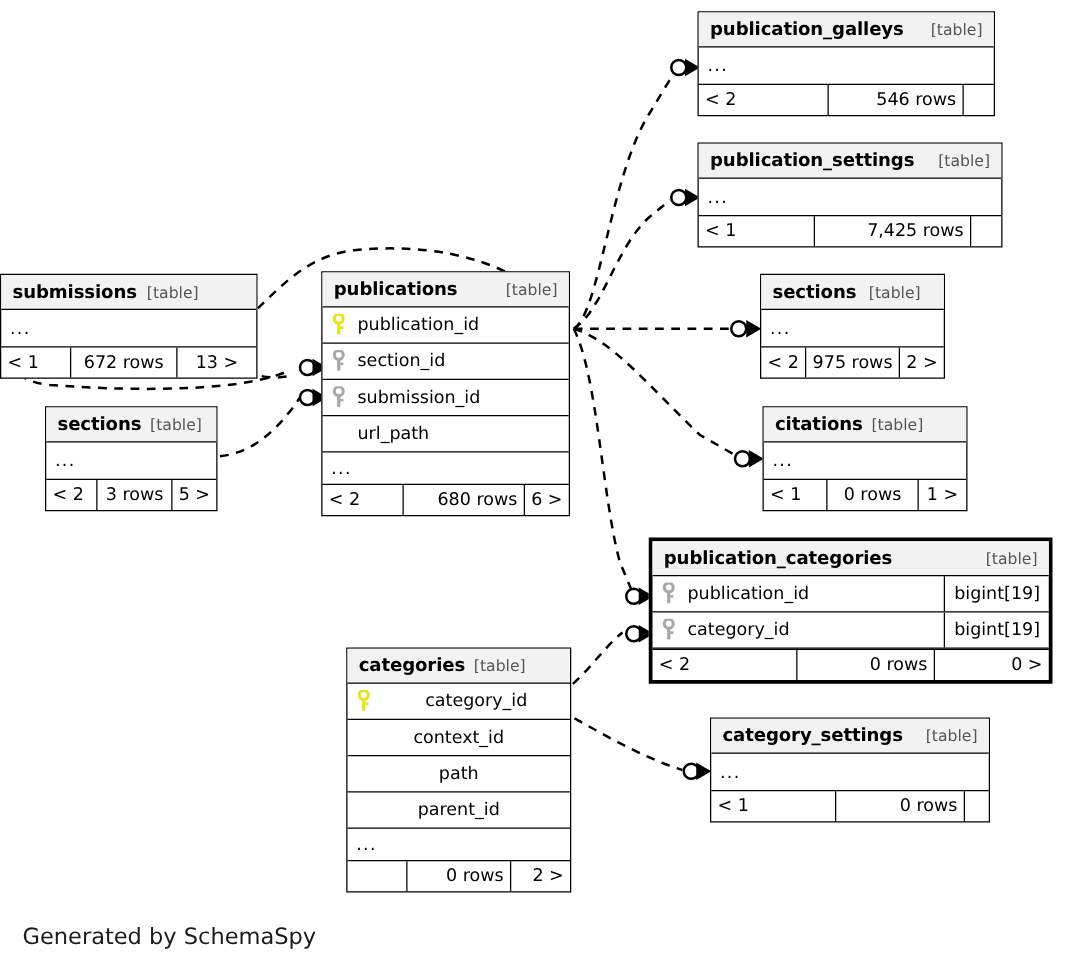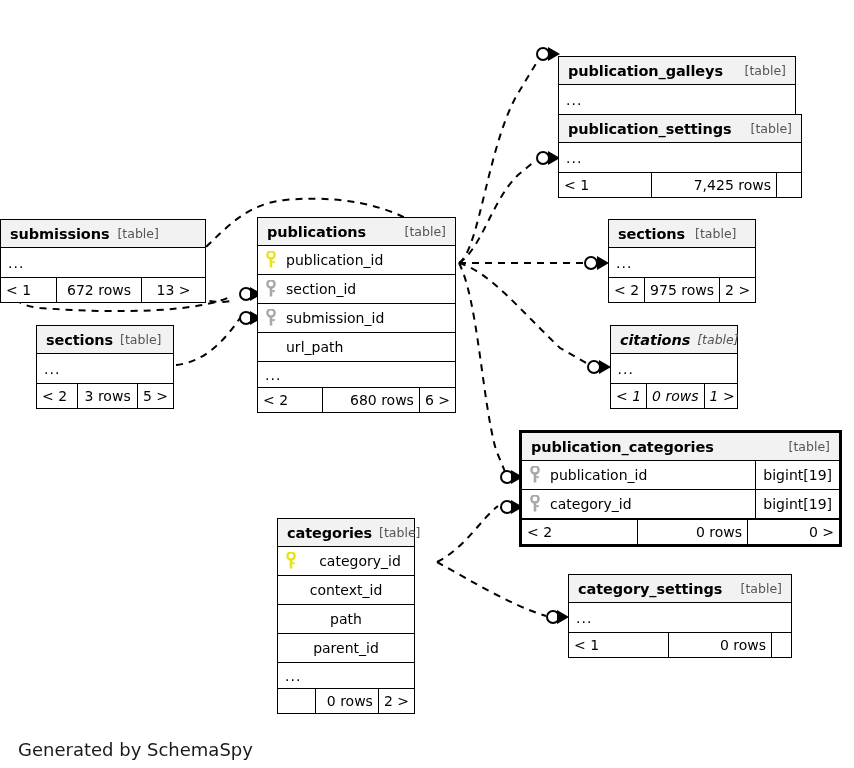--- a/index.html
+++ b/index.html
@@ -193,21 +193,21 @@
       <circle cx="246" cy="318" r="6" fill="#fff" stroke="#000" stroke-width="2"></circle>
       <use href="#crow" x="262" y="318"></use>
 
       <circle cx="9" cy="272" r="6" fill="#fff" stroke="#000" stroke-width="2"></circle>
       <g transform="translate(26,258) rotate(35)">
           <use href="#crow" x="0" y="0"></use>
         </g>
     </g>
   </svg>
 
-  <div class="tbl" style="left:558px; top:9px; width:238px;margin-top:47px;">
+  <div class="tbl" style="left:558px; top:9px; width:238px;">
     <div class="hdr spread">
       <span class="tname">publication_galleys</span>
       <span class="ttype">[table]</span>
     </div>
     <div class="row ellipsis" style="border-bottom:none;">...</div>
     <div class="foot">
       <div class="cell l" style="width:93px;">&lt; 2</div>
       <div class="cell r" style="width:97px;">546 rows</div>
       <div class="cell r" style="flex:1;"></div>
     </div>
@@ -232,21 +232,21 @@
       <span class="ttype">[table]</span>
     </div>
     <div class="row ellipsis" style="border-bottom:none;">...</div>
     <div class="foot">
       <div class="cell l" style="width:40px;">&lt; 2</div>
       <div class="cell c" style="width:74px;">975 rows</div>
       <div class="cell c" style="flex:1;">2 &gt;</div>
     </div>
   </div>
 
-  <div class="tbl" style="left:610px; top:325px; width:128px;font-style:italic;">
+  <div class="tbl" style="left:610px; top:325px; width:164px;">
     <div class="hdr">
       <span class="tname">citations</span>
       <span class="ttype" style="margin-left:7px;">[table]</span>
     </div>
     <div class="row ellipsis" style="border-bottom:none;">...</div>
     <div class="foot">
       <div class="cell l" style="width:40px;">&lt; 1</div>
       <div class="cell c" style="width:62px;">0 rows</div>
       <div class="cell c" style="flex:1;">1 &gt;</div>
     </div>
@@ -360,21 +360,21 @@
       <span class="ctype">bigint[19]</span>
     </div>
 
     <div class="foot">
       <div class="cell l" style="width:105px;">&lt; 2</div>
       <div class="cell r" style="width:99px;">0 rows</div>
       <div class="cell r" style="flex:1;">0 &gt;</div>
     </div>
   </div>
 
-  <div class="tbl" style="left:277px; top:518px; width:138px;">
+  <div class="tbl" style="left:277px; top:518px; width:180px;">
     <div class="hdr">
       <span class="tname">categories</span>
       <span class="ttype" style="margin-left:7px;">[table]</span>
     </div>
 
     <div class="row">
       <span class="kslot">
         <svg class="keyicon" width="10" height="18" viewBox="0 0 10 18">
           <circle cx="5" cy="4" r="3.6" fill="none" stroke="#e8e317" stroke-width="2.4"></circle>
           <rect x="3.7" y="6.5" width="2.6" height="10" fill="#e8e317"></rect>

